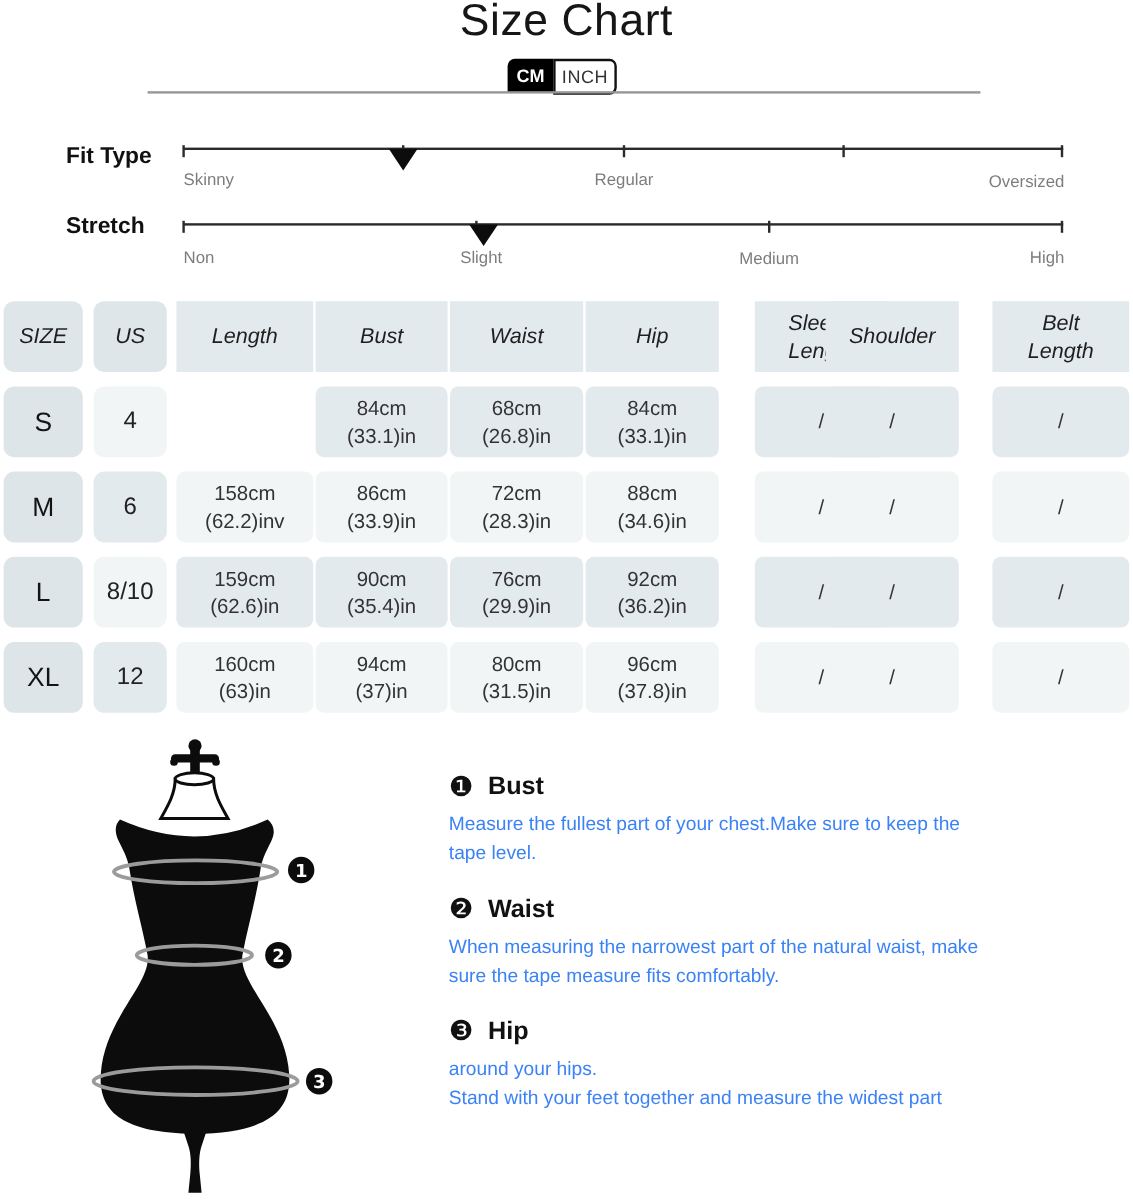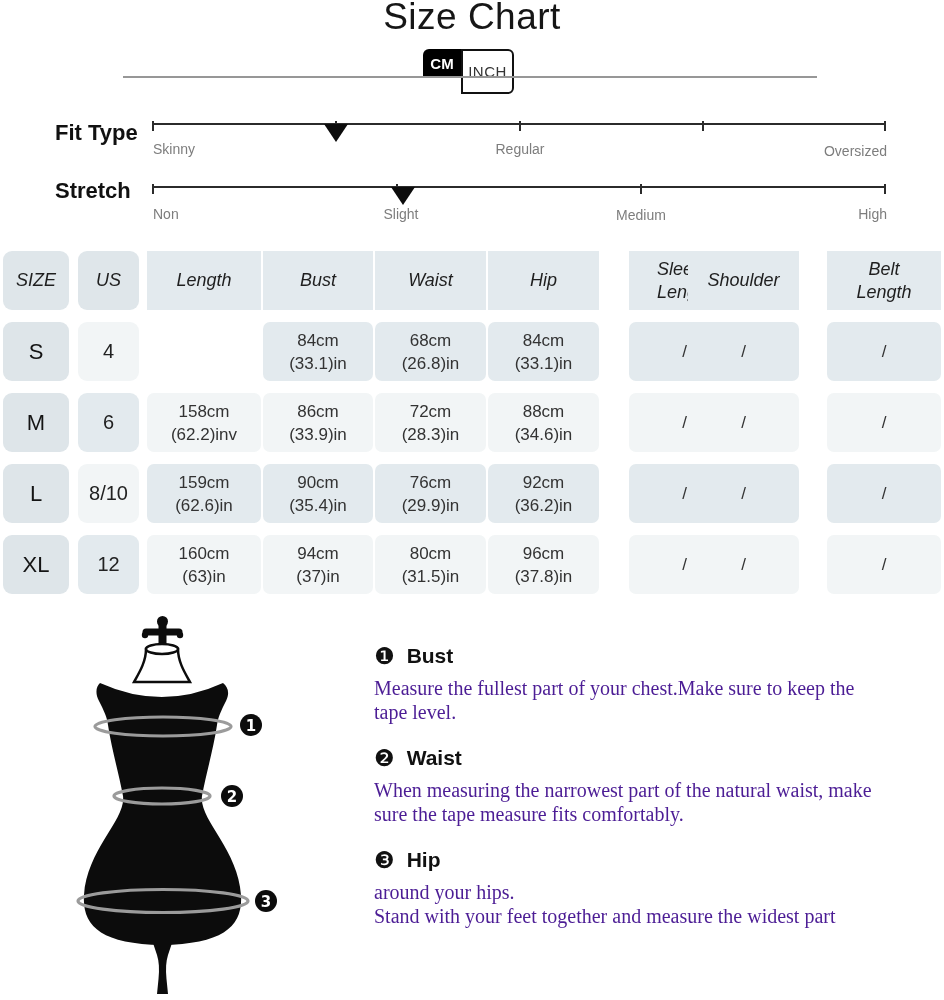--- a/index.html
+++ b/index.html
@@ -9,26 +9,26 @@
     font-family:"Liberation Sans","DejaVu Sans",sans-serif; overflow:hidden;
   }
   
   .title { position:absolute; top:-4px; left:0; width:944px; text-align:center;
            font-size:37px; font-weight:400; color:#161616; letter-spacing:0.5px; }
   
   .tab { position:absolute; display:flex; align-items:center; justify-content:center;
          font-size:15px; }
   .tab-cm   { left:423px; top:49px; width:38px; height:28px; background:#000;
               color:#fff; font-weight:bold; border-radius:6px 0 0 0; }
-  .tab-inch { left:461px; top:49px; width:53px; height:45px; background:#fff;
+  .tab-inch { left:461px; top:49px; width:53px; height:30px; background:#fff;
               color:#333; border:2px solid #111; border-radius:0 6px 6px 0;
               letter-spacing:0.5px; }
   .divider { position:absolute; left:123px; top:76px; width:694px; height:2px; background:#979797; }
   
-  .slider-label { position:absolute; left:55px; font-size:22px; font-weight:bold; color:#111; }
+  .slider-label { position:absolute; left:55px; font-size:19px; font-weight:bold; color:#111; }
   .track { position:absolute; left:153px; width:733px; height:2px; background:#2b2b2b; }
   .tick  { position:absolute; width:2px; height:10px; background:#2b2b2b; }
   .marker { position:absolute; width:0; height:0;
             border-left:12px solid transparent; border-right:12px solid transparent;
             border-top:18px solid #0c0c0c; }
   .scale-lbl { position:absolute; font-size:14px; color:#7d7d7d; white-space:nowrap; }
   .center-lbl { transform:translateX(-50%); }
   .right-lbl  { transform:translateX(-100%); }
   
   .size-table { position:absolute; left:3px; top:251px; width:941px; height:343px; }
@@ -49,21 +49,21 @@
   .bg-light { background:#f2f5f6; }
   .bg-sizecol { background:#dee5e9; }
   .size-txt { font-size:22px; color:#141414; font-style:normal; }
   .us-txt   { font-size:20px; color:#222; font-style:normal; }
   
   .guide { position:absolute; left:374px; top:643px; width:548px; }
   .gsec { margin-bottom:21px; }
   .ghead { display:flex; align-items:center; gap:12px; color:#111; }
   .gmark { font-size:23px; line-height:26px; font-family:"DejaVu Sans",sans-serif; }
   .gtitle { font-size:21px; font-weight:bold; line-height:26px; }
-  .gline { font-size:20px; line-height:24px; color:#4c1d95;font-family:Liberation Serif, serif; }
+  .gline { font-size:16px; line-height:24px; color:#3b82f6; }
   .gpara { margin-top:7px; }
   .mannequin { position:absolute; left:50px; top:608px; width:300px; height:390px; }
 </style>
 </head>
 <body>
 
 <div class="page">
 
   <div class="title">Size Chart</div>
 

